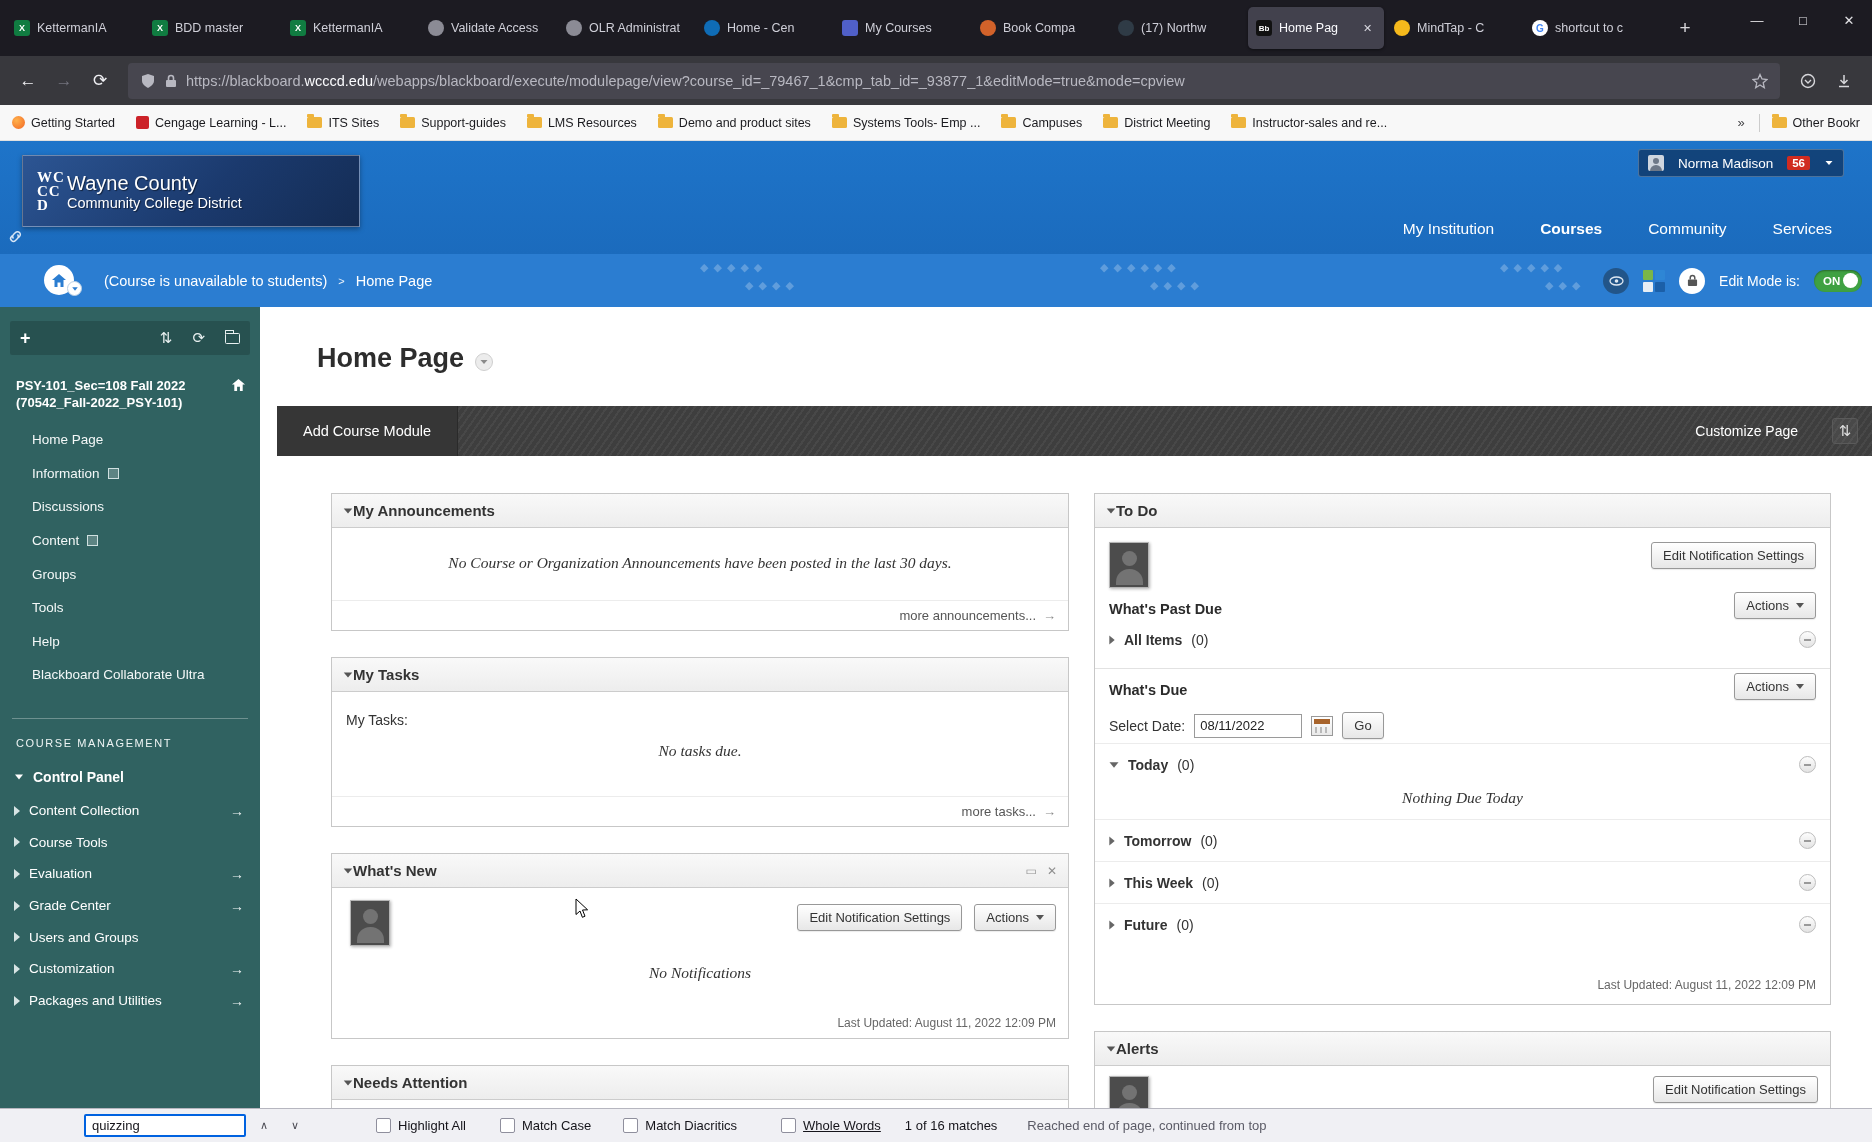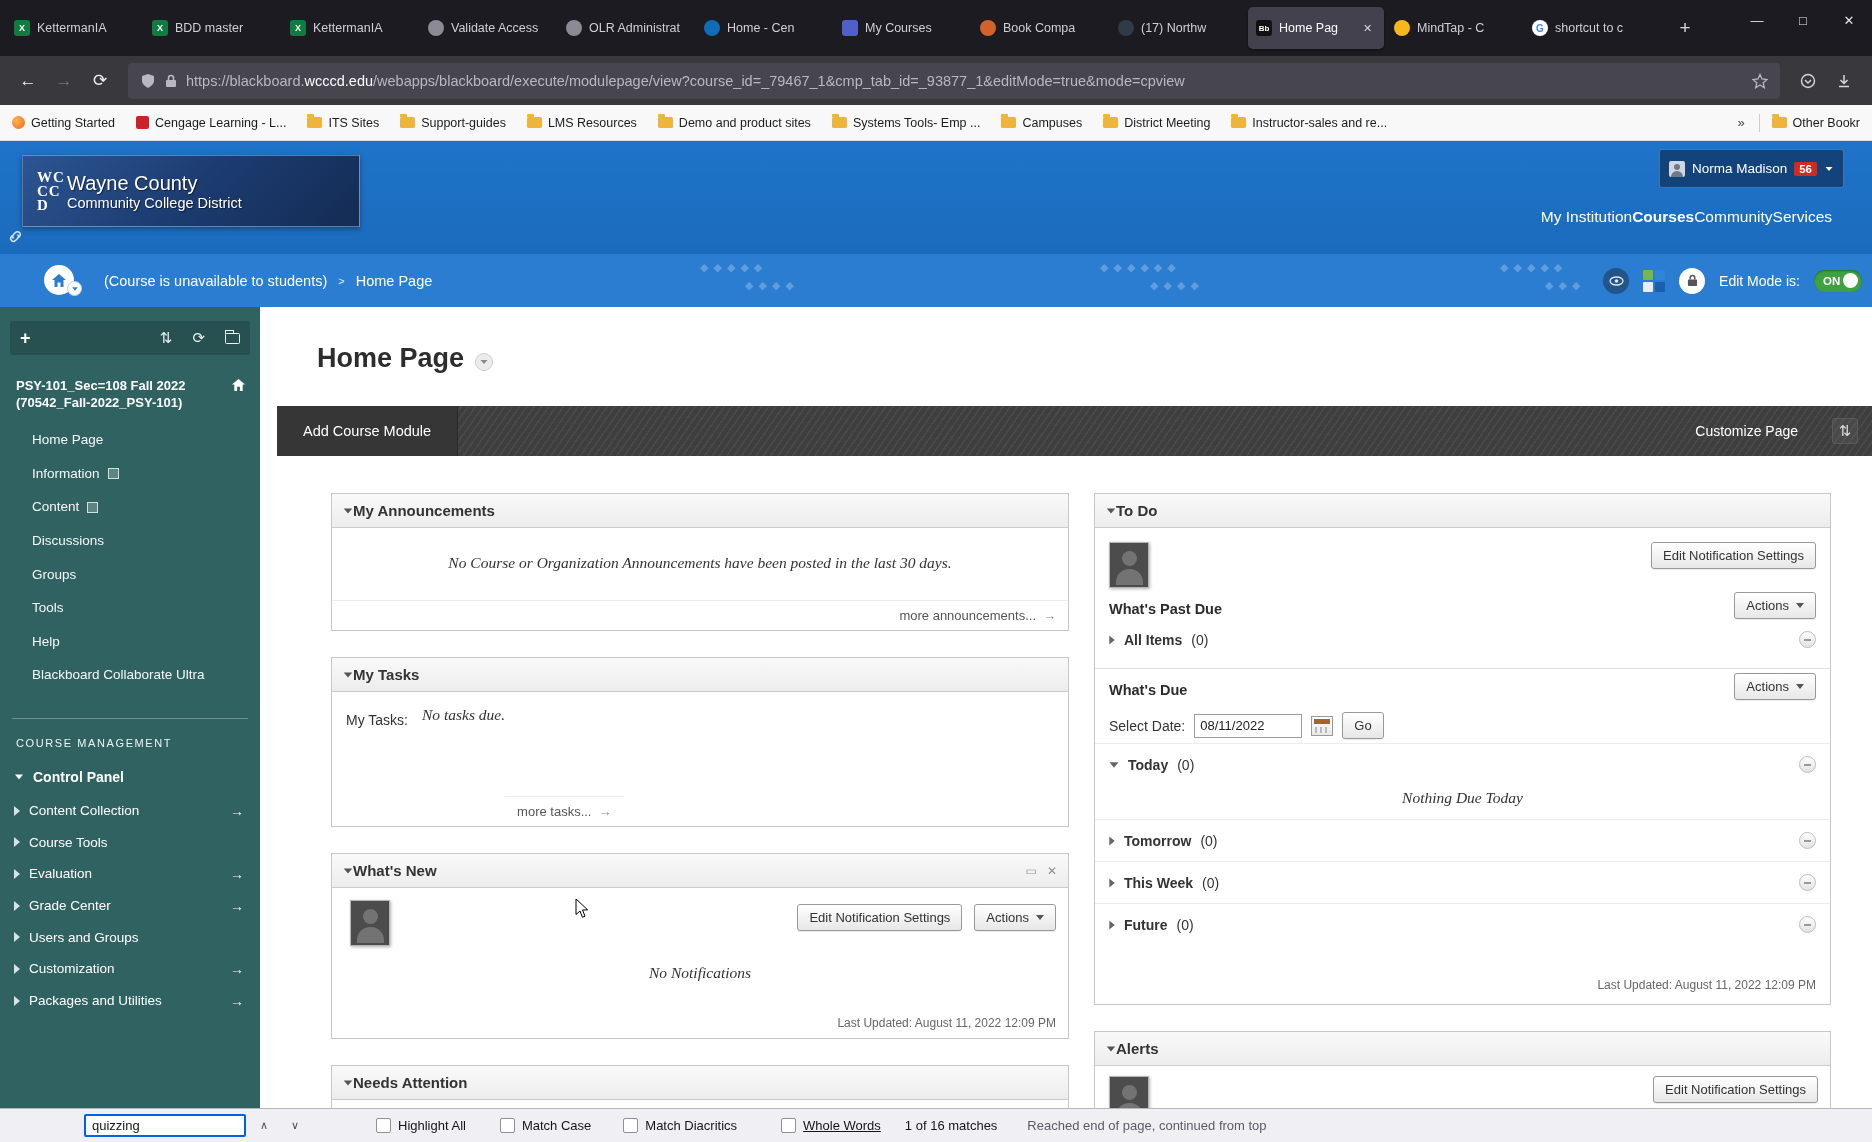--- a/index.html
+++ b/index.html
@@ -67,31 +67,31 @@
   .bbheader { position:absolute; top:141px; left:0; right:0; height:113px;
               background:linear-gradient(#1e74c9,#1b6bbd); }
   .logo-box { position:absolute; left:22px; top:14px; width:338px; height:72px;
               background:linear-gradient(135deg,#2c5593 0%,#1b3a6e 55%,#142c54 100%);
               border:1px solid rgba(255,255,255,.35); box-shadow:0 2px 5px rgba(0,0,0,.35);
               display:flex; align-items:center; padding:0 14px; color:#fff; }
   .logo-mark { width:30px; font-family:"Liberation Serif",serif; font-weight:bold; font-size:15px;
                line-height:.95; letter-spacing:1px; word-break:break-all; }
   .logo-l1 { font-size:20px; text-shadow:1px 1px 1px rgba(0,0,0,.5); }
   .logo-l2 { font-size:14.5px; text-shadow:1px 1px 1px rgba(0,0,0,.5); }
-  .user-chip { position:absolute; top:8px; right:28px; height:39px; background:rgba(10,30,60,.55);
+  .user-chip { position:absolute; top:8px; right:28px; height:28px; background:rgba(10,30,60,.55);
                border:1px solid rgba(255,255,255,.25); border-radius:3px; display:flex;
-               align-items:center; gap:7px; padding:0 9px; color:#fff; font-size:13.5px; }
+               align-items:center; gap:14px; padding:0 9px; color:#fff; font-size:13.5px; }
   .chip-avatar { width:16px; height:16px; background:#cfd6df; border-radius:2px; position:relative; overflow:hidden;}
   .chip-avatar::before { content:""; position:absolute; left:5px; top:3px; width:6px; height:6px;
                          border-radius:50%; background:#6d7888; }
   .chip-avatar::after { content:""; position:absolute; left:2px; top:10px; width:12px; height:7px;
                         border-radius:6px 6px 0 0; background:#6d7888; }
   .chip-badge { background:#d02b20; color:#fff; font-size:11.5px; font-weight:bold;
                 padding:1px 5px; border-radius:2px; }
-  .bbnav { position:absolute; right:40px; bottom:28px; display:flex; }
+  .bbnav { position:absolute; right:40px; bottom:16px; display:flex; gap:46px; }
   .bbnav-item { color:#fff; font-size:15.5px; }
   .bbnav-item.active { font-weight:bold; }
   .chain-ico { position:absolute; left:8px; bottom:6px; }
 
   
   .crumbbar { position:absolute; top:254px; left:0; right:0; height:53px; background:#2b7dd1; overflow:hidden; }
   .diamonds { position:absolute; color:rgba(255,255,255,.25); font-size:11px; letter-spacing:5px; }
   .crumb-home { position:absolute; left:44px; top:11px; width:30px; height:30px; border-radius:50%;
                 background:#fff; display:flex; align-items:center; justify-content:center; }
   .crumb-home-caret { position:absolute; left:67px; top:27px; width:15px; height:15px; border-radius:50%;
@@ -172,21 +172,21 @@
   .mod-title { font-size:15px; font-weight:bold; color:#333; }
   .mod-head-icons { margin-left:auto; display:flex; gap:10px; color:#8f8f8f; font-size:12px; }
   .serif-empty { font-family:"Liberation Serif",serif; font-style:italic; font-size:15.5px;
                  color:#333; text-align:center; }
   .more-row { margin-top:auto; display:flex; justify-content:flex-end; align-items:center; gap:7px;
               padding:7px 12px; border-top:1px solid #ececec; font-size:13px; color:#565656; }
   .more-arrow { color:#8a8a8a; }
 
   .ann-body { height:102px; display:flex; flex-direction:column; }
   .ann-text { padding:26px 30px 0; }
-  .tasks-body { height:134px; display:flex; flex-direction:row; }
+  .tasks-body { height:134px; display:flex; flex-direction:column; }
   .tasks-label { padding:20px 14px 0; font-size:14px; color:#333; }
   .tasks-empty { padding-top:14px; }
 
   .avatar { width:40px; height:46px; background:#4c4c4c; border:1px solid #b5b5b5;
             box-shadow:1px 1px 3px rgba(0,0,0,.3); position:relative; overflow:hidden; flex:none; }
   .avatar::before { content:""; position:absolute; left:12px; top:8px; width:15px; height:15px;
                     border-radius:50%; background:#737373; }
   .avatar::after { content:""; position:absolute; left:6px; top:26px; width:27px; height:16px;
                    border-radius:13px 13px 0 0; background:#737373; }
 
@@ -538,28 +538,28 @@
       <a class="side-item">
         <span>Home Page</span>
 
       </a>
 
       <a class="side-item has-badge">
         <span>Information</span>
         <span class="hidden-badge"></span>
       </a>
 
+      <a class="side-item">
+        <span>Discussions</span>
+
+      </a>
+
       <a class="side-item has-badge">
         <span>Content</span>
         <span class="hidden-badge"></span>
-      </a>
-
-      <a class="side-item">
-        <span>Discussions</span>
-
       </a>
 
       <a class="side-item">
         <span>Groups</span>
 
       </a>
 
       <a class="side-item">
         <span>Tools</span>
 

